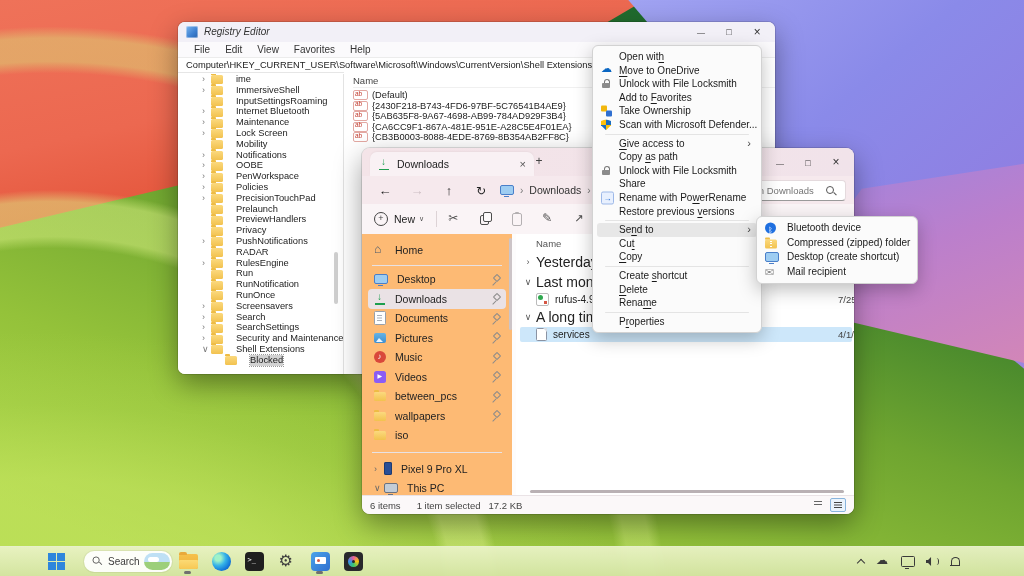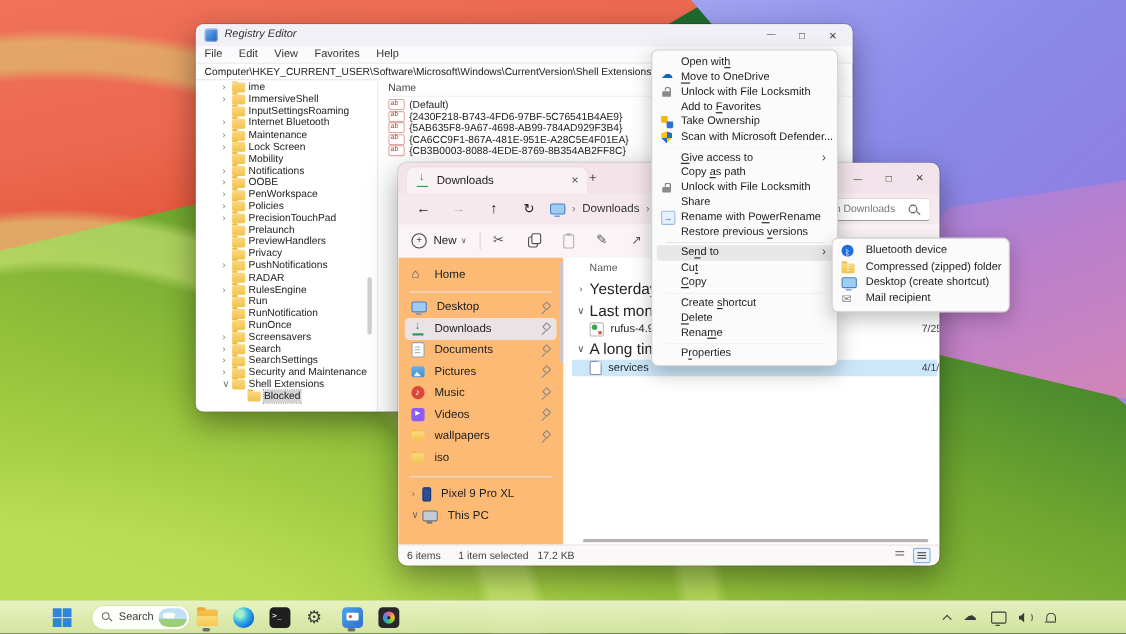--- a/index.html
+++ b/index.html
@@ -28,29 +28,29 @@
   .cap[data-icon="minimize"]::before{content:"—";font-size:8px;}
   .cap[data-icon="maximize"]::before{content:"□";font-size:9px;}
   .cap[data-icon="close"]::before{content:"×";font-size:12px;}
   
   .reg{left:178px;top:22px;width:597px;height:352px;background:#fff;border-radius:7px;overflow:hidden;}
   .reg-title{position:relative;height:20px;background:#f2f0f7;line-height:20px;font-size:10px;color:#333;font-style:italic;}
   .reg-title .caps .cap{line-height:20px;}
   .regico{position:absolute;left:8px;top:4px;width:12px;height:12px;border-radius:2px;
       background:linear-gradient(135deg,#7db6ef 0%,#3c7fd0 60%,#2a62ad 100%);box-shadow:inset 0 0 0 1px rgba(255,255,255,.4);}
   .reg-title .t{margin-left:26px;}
-  .reg-menu{height:15px;background:#fbfafc;border-bottom:1px solid #ececec;padding-left:8px;display:flex;align-items:center;}
+  .reg-menu{height:15px;background:#fbfafc;border-bottom:1px solid #ececec;padding-left:16px;display:flex;align-items:center;}
   .reg-menu .mitem{font-size:10px;color:#333;margin-right:15px;}
   .reg-addr{height:14px;line-height:14px;border-bottom:1px solid #e6e6e6;font-size:9.3px;color:#222;padding-left:8px;white-space:nowrap;overflow:hidden;}
   .reg-body{position:absolute;top:50px;bottom:0;left:0;right:0;}
   .tree{position:absolute;left:0;top:2px;bottom:0;width:165px;border-right:1px solid #e3e3e3;overflow:hidden;background:#fff;}
   .trow{height:10.8px;line-height:10.8px;font-size:9.3px;color:#222;padding-left:24px;display:flex;align-items:center;white-space:nowrap;}
   .trow.child{padding-left:38px;}
   .tarr{width:9px;color:#777;font-size:9px;flex:none;}
-  .tlbl{margin-left:3px;}
+  .tlbl{margin-left:13px;}
   .trow.sel .tlbl{background:#d2d2d2;outline:1px dotted #9a9a9a;}
   .tree-sb{position:absolute;left:156px;top:180px;width:4px;height:52px;background:#cfcfcf;border-radius:2px;}
   .vals{position:absolute;left:166px;top:0;right:0;bottom:0;background:#fff;padding:3px 0 0 9px;}
   .valhead{font-size:9.5px;color:#444;height:12px;border-bottom:1px solid #f0f0f0;margin-bottom:2px;}
   .vrow{height:10.5px;display:flex;align-items:flex-start;font-size:9.3px;color:#222;white-space:nowrap;}
   .abico{width:13px;height:8px;border:1px solid #e3a8a2;border-radius:2px;margin-right:4px;flex:none;position:relative;background:#fff;}
   .abico::before{content:"ab";position:absolute;left:1px;top:-1.5px;font-size:6.5px;color:#c0392b;}
   
   [data-icon]{display:inline-block;position:relative;flex:none;}
   [data-icon="folder"],[data-icon="zipfolder"]{width:12px;height:9px;border-radius:1.5px;background:linear-gradient(#fbd97e,#f2c24f);margin-top:1px;}
@@ -523,20 +523,25 @@
               <span class="slbl">Music</span>
               <span class="pin"></span>
             </div>
             <div class="srow">
               <span data-icon="videos"></span>
               <span class="slbl">Videos</span>
               <span class="pin"></span>
             </div>
             <div class="srow">
               <span data-icon="folder"></span>
+              <span class="slbl">between_pcs</span>
+              <span class="pin"></span>
+            </div>
+            <div class="srow">
+              <span data-icon="folder"></span>
               <span class="slbl">wallpapers</span>
               <span class="pin"></span>
             </div>
             <div class="srow">
               <span data-icon="folder"></span>
               <span class="slbl">iso</span>
 
             </div>
           </div>
         <div class="devices">

